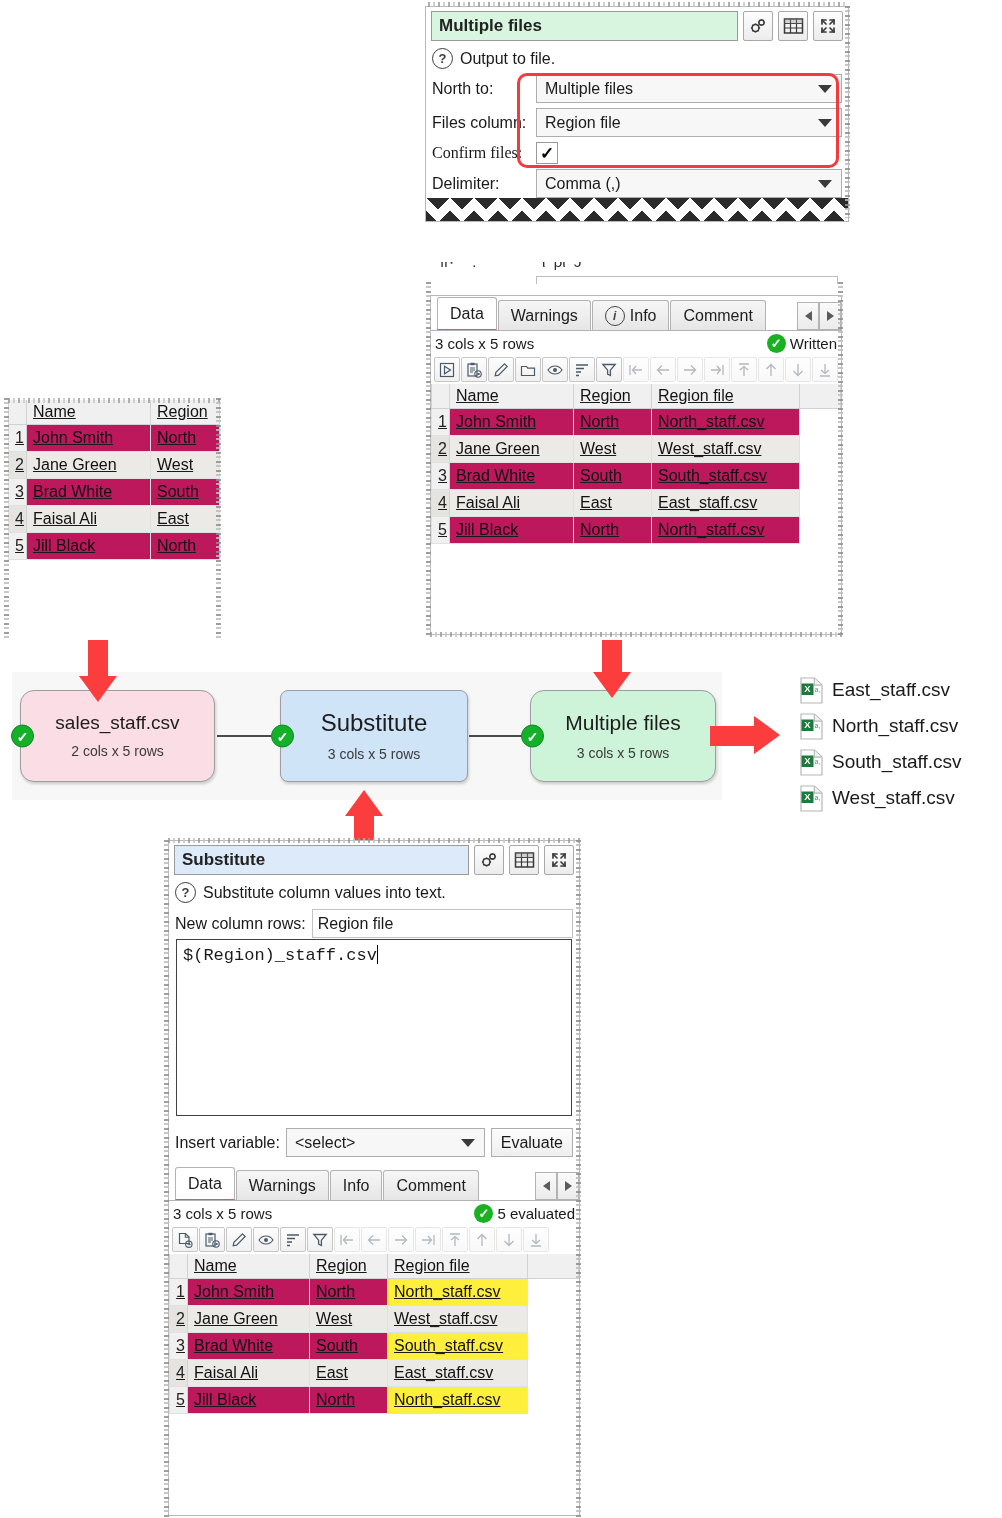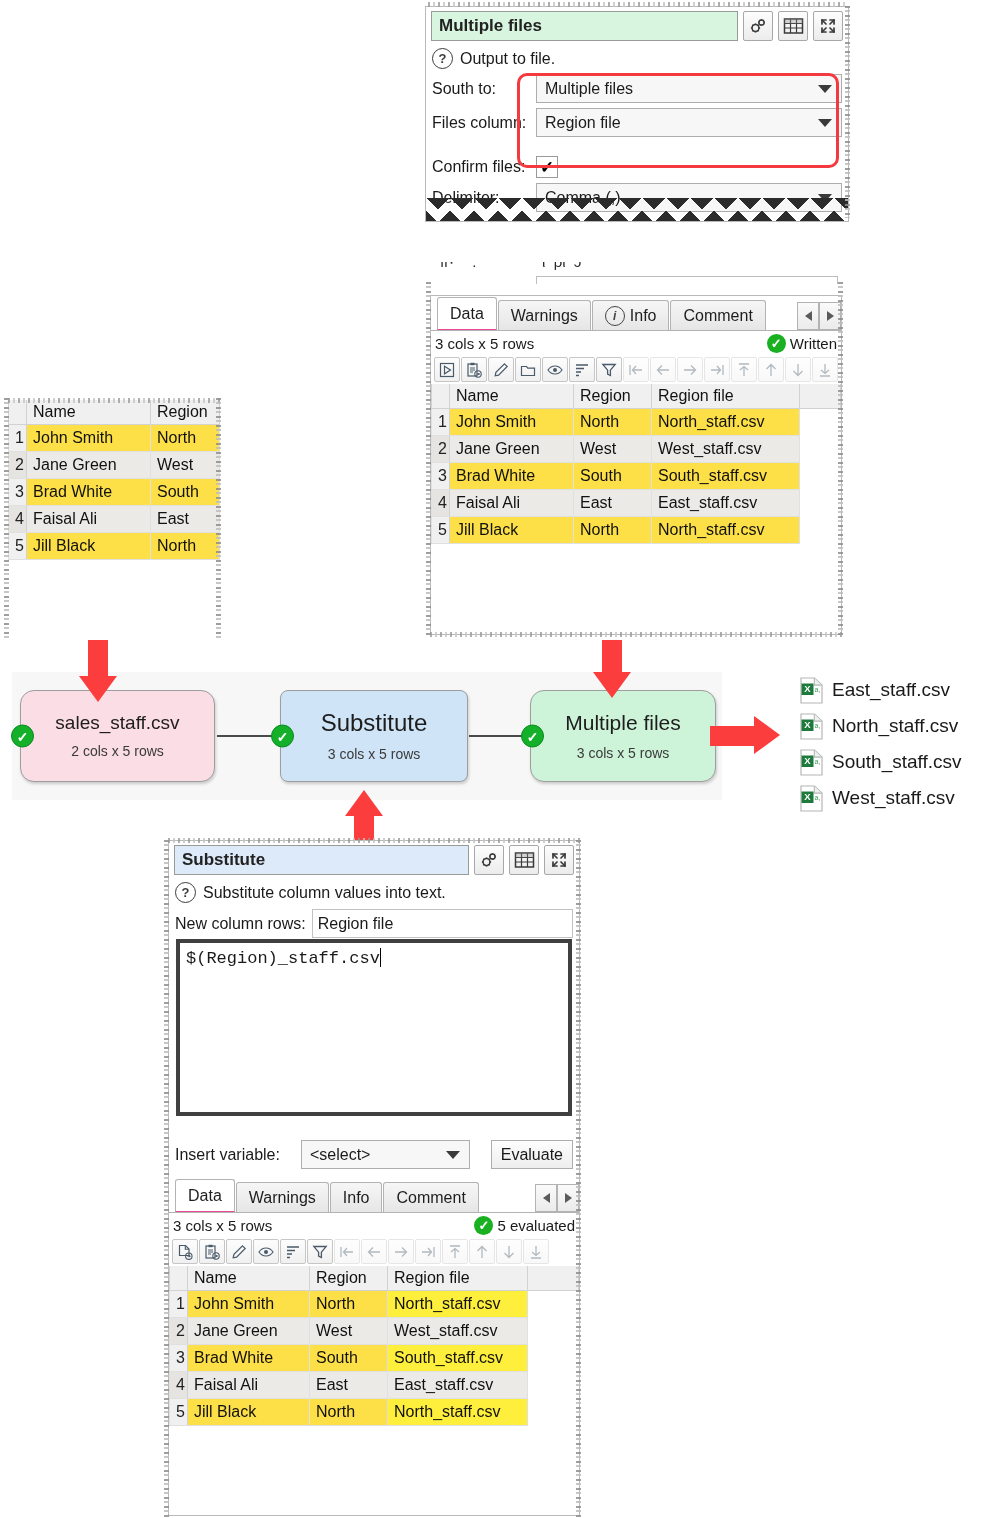--- a/index.html
+++ b/index.html
@@ -132,21 +132,21 @@
   .toolbar{display:flex;gap:1px;padding:2px 3px;}
   .tool{
     width:26px;height:25px;box-sizing:border-box;
     border:1px solid #c6c6c6;background:linear-gradient(#fdfdfd,#f0f0f0);
     display:flex;align-items:center;justify-content:center;border-radius:2px;
   }
   .tool.dim{opacity:.42;}
   .tool svg{display:block;}
 
   
-  table.grid{border-collapse:collapse;width:100%;font-size:16px;background:#fde047;table-layout:fixed;}
+  table.grid{border-collapse:collapse;width:100%;font-size:16px;background:#be185d;table-layout:fixed;text-decoration:underline;}
   table.grid th{
     background:#f0f0f0;border:1px solid #d2d2d2;border-top:none;
     font-weight:normal;text-align:left;padding:3px 6px;color:#111;
   }
   table.grid td{
     border:1px solid #e0e0e0;padding:4px 6px;color:#111;white-space:nowrap;overflow:hidden;
   }
   table.grid td.rownum{
     background:#f0f0f0;text-align:right;width:16px;padding:4px 2px;color:#222;border-right:1px solid #d2d2d2;
   }
@@ -238,36 +238,36 @@
       </svg>
     </div>
   </div>
 
   <div class="helprow">
     <span class="qmark">?</span>
     <span>Output to file.</span>
   </div>
 
   <div class="formrow" style="margin-top:2px;">
-    <div class="formlabel" style="width:104px;">South to:</div>
+    <div class="formlabel" style="width:104px;">North to:</div>
     <div class="combo">
       <span>Multiple files</span>
       <span class="arrow"></span>
     </div>
   </div>
 
   <div class="formrow" style="margin-top:3px;">
     <div class="formlabel" style="width:104px;">Files column:</div>
     <div class="combo">
       <span>Region file</span>
       <span class="arrow"></span>
     </div>
   </div>
 
-  <div class="formrow" style="margin-top:17px;">
+  <div class="formrow" style="margin-top:3px;font-family:Liberation Serif, serif;">
     <div class="formlabel" style="width:104px;">Confirm files:</div>
     <div class="chkbox">✓</div>
   </div>
 
 
   <div class="formrow" style="margin-top:3px;">
     <div class="formlabel" style="width:104px;">Delimiter:</div>
     <div class="combo">
       <span>Comma (,)</span>
       <span class="arrow"></span>
@@ -639,25 +639,25 @@
     <span class="qmark">?</span>
     <span>Substitute column values into text.</span>
   </div>
 
   <div class="formrow" style="margin-top:3px;">
     <div class="formlabel" style="padding-right:6px;">New column rows:</div>
     <div class="textfield">Region file</div>
   </div>
 
 
-  <div style="margin:0 7px;height:177px;border:4px solid #404040;background:#fff;padding:5px 6px;box-sizing:border-box;">
+  <div style="margin:0 7px;height:177px;border:1px solid #404040;background:#fff;padding:5px 6px;box-sizing:border-box;">
     <span style="font-family:'Liberation Mono',monospace;font-size:17px;">$(Region)_staff.csv</span><span style="display:inline-block;width:1px;height:19px;background:#000;vertical-align:-4px;"></span>
   </div>
 
-  <div class="formrow" style="margin-top:23px;gap:21px;">
+  <div class="formrow" style="margin-top:11px;gap:6px;">
     <div class="formlabel">Insert variable:</div>
     <div class="combo" style="max-width:205px;text-align:right;">
       <span>&lt;select&gt;</span>
       <span class="arrow"></span>
     </div>
     <div style="height:29px;box-sizing:border-box;border:1px solid #adadad;background:linear-gradient(#fdfdfd,#eeeeee);display:flex;align-items:center;padding:0 9px;font-size:16px;">Evaluate</div>
   </div>
 
   <div class="tabstrip" style="margin-top:8px;">
     <div class="tab active">

